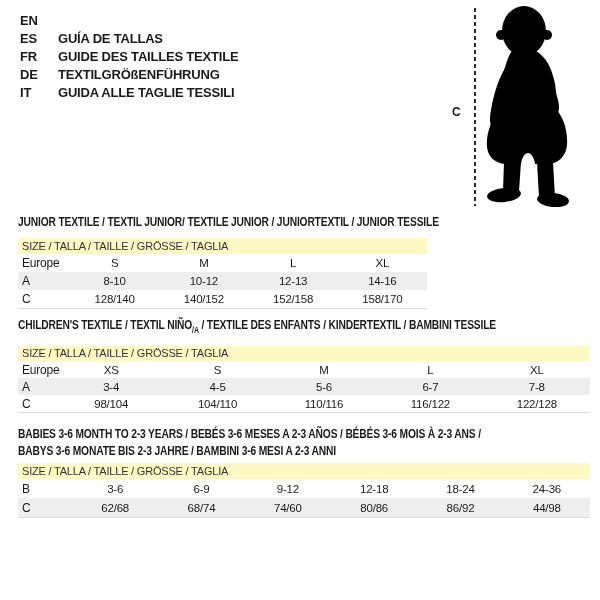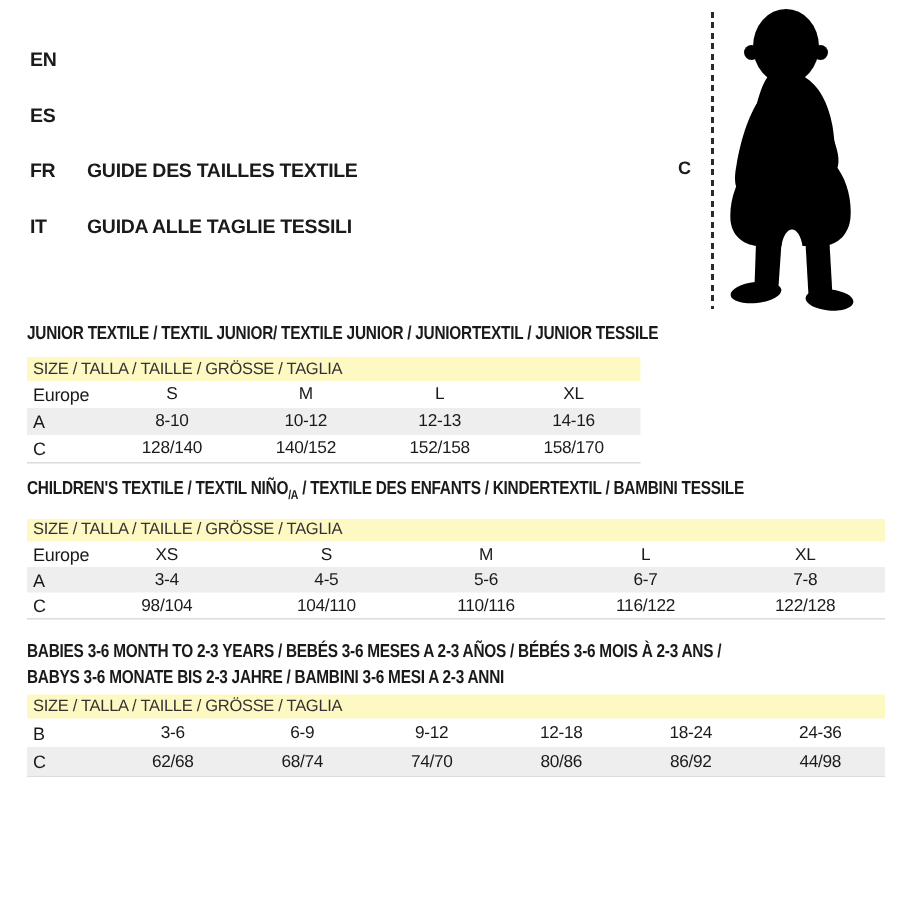--- a/index.html
+++ b/index.html
@@ -8,21 +8,21 @@
     position: relative;
     width: 600px; height: 600px;
     background: #ffffff;
     font-family: "Liberation Sans", sans-serif;
     color: #1a1a1a;
     overflow: hidden;
   }
 
   
   .lang-block { position: absolute; left: 20px; top: 12px; }
-  .lang-row { display: flex; height: 18px; line-height: 18px; margin-top: 19px; }
+  .lang-row { display: flex; height: 18px; line-height: 18px; }
   .lang-code { width: 38px; font-size: 13px; font-weight: bold; letter-spacing: -0.2px; }
   .lang-text { font-size: 13px; font-weight: bold; letter-spacing: -0.2px; white-space: nowrap; }
 
   
   .measure-c { position: absolute; left: 452px; top: 105px; font-size: 12px; font-weight: bold; }
   .dashed-line {
     position: absolute; left: 474px; top: 8px; width: 2px; height: 198px;
     background: repeating-linear-gradient(to bottom, #2a2a2a 0 4px, transparent 4px 7px);
   }
   .baby { position: absolute; left: 478px; top: 4px; }
@@ -67,24 +67,29 @@
 <body>
 
 <div class="page">
 
   <div class="lang-block">
     <div class="lang-row">
       <span class="lang-code">EN</span>
     </div>
     <div class="lang-row">
       <span class="lang-code">ES</span>
+      <span class="lang-text">GUÍA DE TALLAS</span>
     </div>
     <div class="lang-row">
       <span class="lang-code">FR</span>
       <span class="lang-text">GUIDE DES TAILLES TEXTILE</span>
+    </div>
+    <div class="lang-row">
+      <span class="lang-code">DE</span>
+      <span class="lang-text">TEXTILGRÖßENFÜHRUNG</span>
     </div>
     <div class="lang-row">
       <span class="lang-code">IT</span>
       <span class="lang-text">GUIDA ALLE TAGLIE TESSILI</span>
     </div>
   </div>
 
   <span class="measure-c">C</span>
   <div class="dashed-line"></div>
   <svg class="baby" width="100" height="205" viewBox="0 0 100 205" fill="#000000">
@@ -170,21 +175,21 @@
       <span class="cell">6-9</span>
       <span class="cell">9-12</span>
       <span class="cell">12-18</span>
       <span class="cell">18-24</span>
       <span class="cell">24-36</span>
     </div>
     <div class="trow shade">
       <span class="lbl">C</span>
       <span class="cell">62/68</span>
       <span class="cell">68/74</span>
-      <span class="cell">74/70</span>
+      <span class="cell">74/60</span>
       <span class="cell">80/86</span>
       <span class="cell">86/92</span>
       <span class="cell">44/98</span>
     </div>
   </div>
 
 
 </div>
 
 </body></html>

